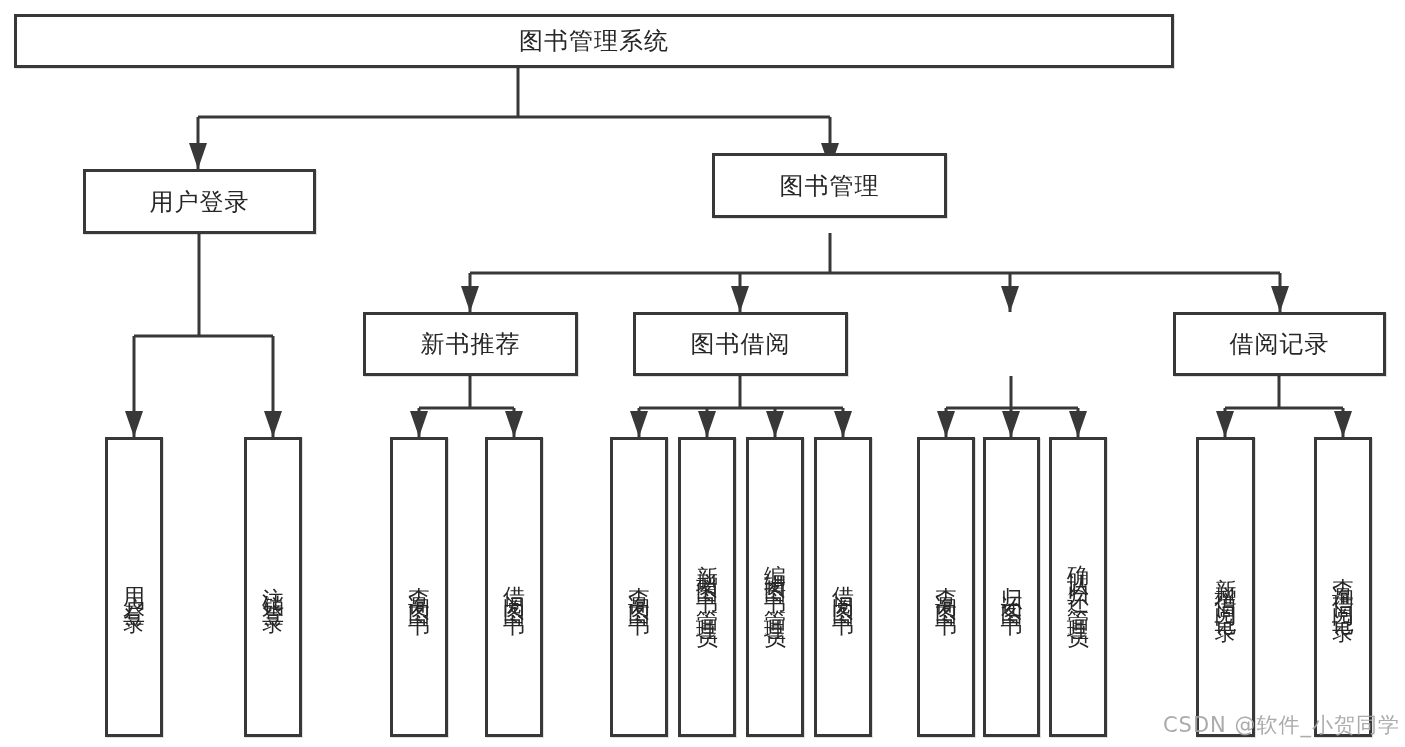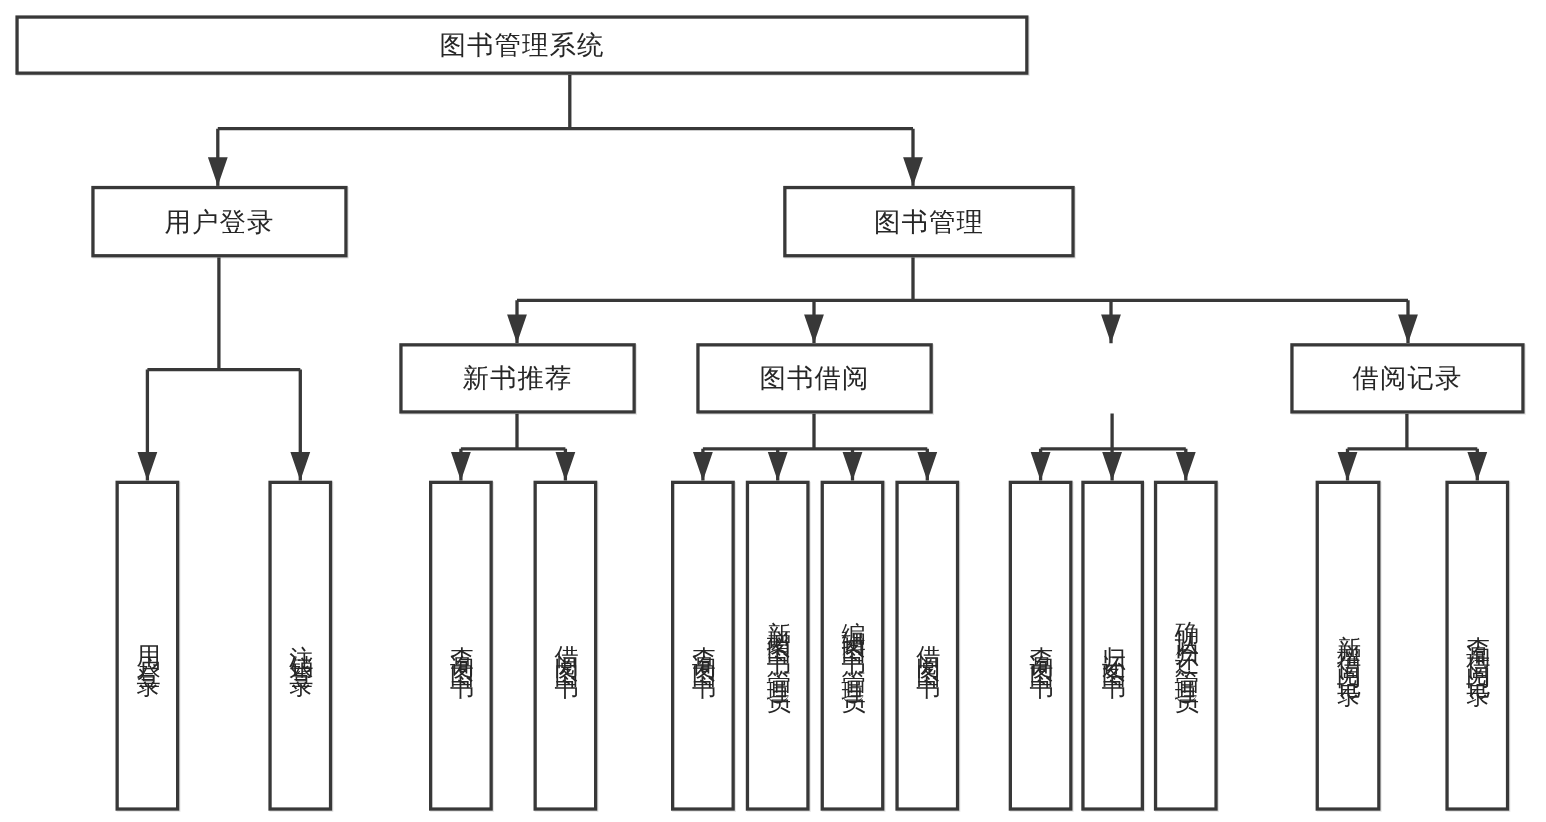--- a/index.html
+++ b/index.html
@@ -86,28 +86,28 @@
              M1001 286 H1019 L1010 312 Z  M1271 286 H1289 L1280 312 Z
              M125 411 H143 L134 437 Z  M264 411 H282 L273 437 Z
              M410 411 H428 L419 437 Z  M505 411 H523 L514 437 Z
              M630 411 H648 L639 437 Z  M698 411 H716 L707 437 Z
              M766 411 H784 L775 437 Z  M834 411 H852 L843 437 Z
              M937 411 H955 L946 437 Z  M1002 411 H1020 L1011 437 Z
              M1069 411 H1087 L1078 437 Z
              M1216 411 H1234 L1225 437 Z  M1334 411 H1352 L1343 437 Z" fill="#383838" stroke="none"></path>
   </svg>
 
-  <div class="node h" style="left:14px; top:14px; width:921px; height:54px;">
+  <div class="node h" style="left:14px; top:14px; width:1160px; height:54px;">
     <span class="label">图书管理系统</span>
   </div>
 
   <div class="node h" style="left:83px; top:169px; width:233px; height:65px;">
     <span class="label">用户登录</span>
   </div>
-  <div class="node h" style="left:712px; top:169px; width:265px; height:65px;">
+  <div class="node h" style="left:712px; top:153px; width:235px; height:65px;">
     <span class="label">图书管理</span>
   </div>
 
   <div class="node h" style="left:363px; top:312px; width:215px; height:64px;">
     <span class="label">新书推荐</span>
   </div>
   <div class="node h" style="left:633px; top:312px; width:215px; height:64px;">
     <span class="label">图书借阅</span>
   </div>
   <div class="node h" style="left:1173px; top:312px; width:213px; height:64px;">
@@ -151,14 +151,15 @@
     <span class="label">确认归还（管理员）</span>
   </div>
 
   <div class="node v" style="left:1196px; top:437px; width:59px; height:300px;">
     <span class="label">新增借阅记录</span>
   </div>
   <div class="node v" style="left:1314px; top:437px; width:58px; height:300px;">
     <span class="label">查询借阅记录</span>
   </div>
 
+  <div class="watermark">CSDN @软件_小贺同学</div>
 
 </div>
 
 </body></html>

